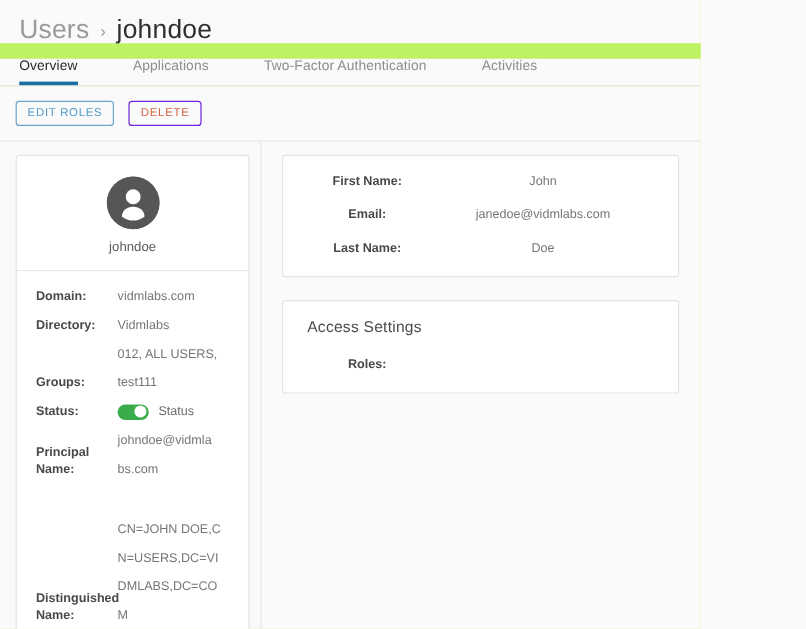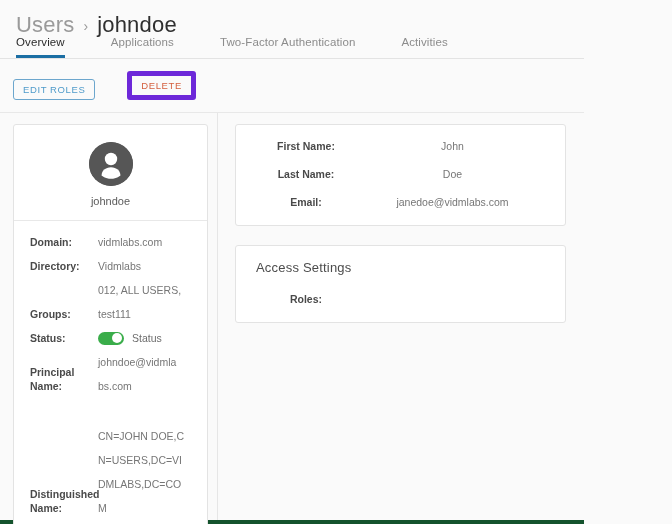--- a/index.html
+++ b/index.html
@@ -12,21 +12,21 @@
     overflow: hidden;
     background: #fafafa;
     font-family: "Liberation Sans", sans-serif;
     color: #4d4d4d;
     -webkit-font-smoothing: antialiased;
   }
   .page {
     position: relative;
     width: 584px;
     height: 524px;
-    background: #14532d;
+    background: #bef264;
     box-sizing: border-box;
   }
 
   
   .header {
     padding: 14px 0 0 16px;
     background: #fafafa;
   }
   .breadcrumb {
     display: flex;
@@ -47,20 +47,21 @@
     top: -1px;
   }
   .bc-current {
     color: #2f2f2f;
     letter-spacing: 0.2px;
   }
 
   
   .tabs {
     display: flex;
+    margin-top: 13px;
     padding-left: 16px;
     border-bottom: 1px solid #e3e3e3;
     background: #fafafa;
   }
   .tab {
     font-size: 11.5px;
     color: #8c8c8c;
     padding: 0 0 7px 0;
     margin-right: 46px;
     border-bottom: 3px solid transparent;
@@ -70,21 +71,21 @@
   }
   .tab.active {
     color: #2b2b2b;
     border-bottom-color: #1b6ea3;
     font-weight: 400;
   }
 
   
   .actionbar {
     display: flex;
-    align-items: flex-end;
+    align-items: center;
     gap: 12px;
     padding: 12px 16px 12px 13px;
     background: #fafafa;
     border-bottom: 1px solid #e8e8e8;
   }
   .btn {
     font-family: "Liberation Sans", sans-serif;
     font-size: 9.5px;
     letter-spacing: 0.6px;
     background: transparent;
@@ -92,23 +93,22 @@
     border-radius: 3px;
     cursor: pointer;
     line-height: 1.2;
     white-space: nowrap;
   }
   .btn-outline-primary {
     border: 1px solid #6ca6cd;
     color: #4f9bca;
   }
   .btn-outline-danger {
-    border: 5px solid #6d28d9;
+    border: 1px solid #6d28d9;
     color: #d4603f;
-    margin-left: 20px;
   }
 
   
   .content {
     position: relative;
     display: flex;
     align-items: flex-start;
     height: 407px;
     background: #fafafa;
   }
@@ -341,27 +341,27 @@
     <div class="col-right">
 
       <div class="card card-info">
 
         <div class="info-row">
           <div class="info-label">First Name:</div>
           <div class="info-value">John</div>
         </div>
 
         <div class="info-row">
+          <div class="info-label">Email:</div>
+          <div class="info-value">janedoe@vidmlabs.com</div>
+        </div>
+
+        <div class="info-row">
           <div class="info-label">Last Name:</div>
           <div class="info-value">Doe</div>
-        </div>
-
-        <div class="info-row">
-          <div class="info-label">Email:</div>
-          <div class="info-value">janedoe@vidmlabs.com</div>
         </div>
       </div>
 
       <div class="card card-info">
         <h2 class="card-title">Access Settings</h2>
 
         <div class="info-row">
           <div class="info-label">Roles:</div>
         </div>
       </div>

